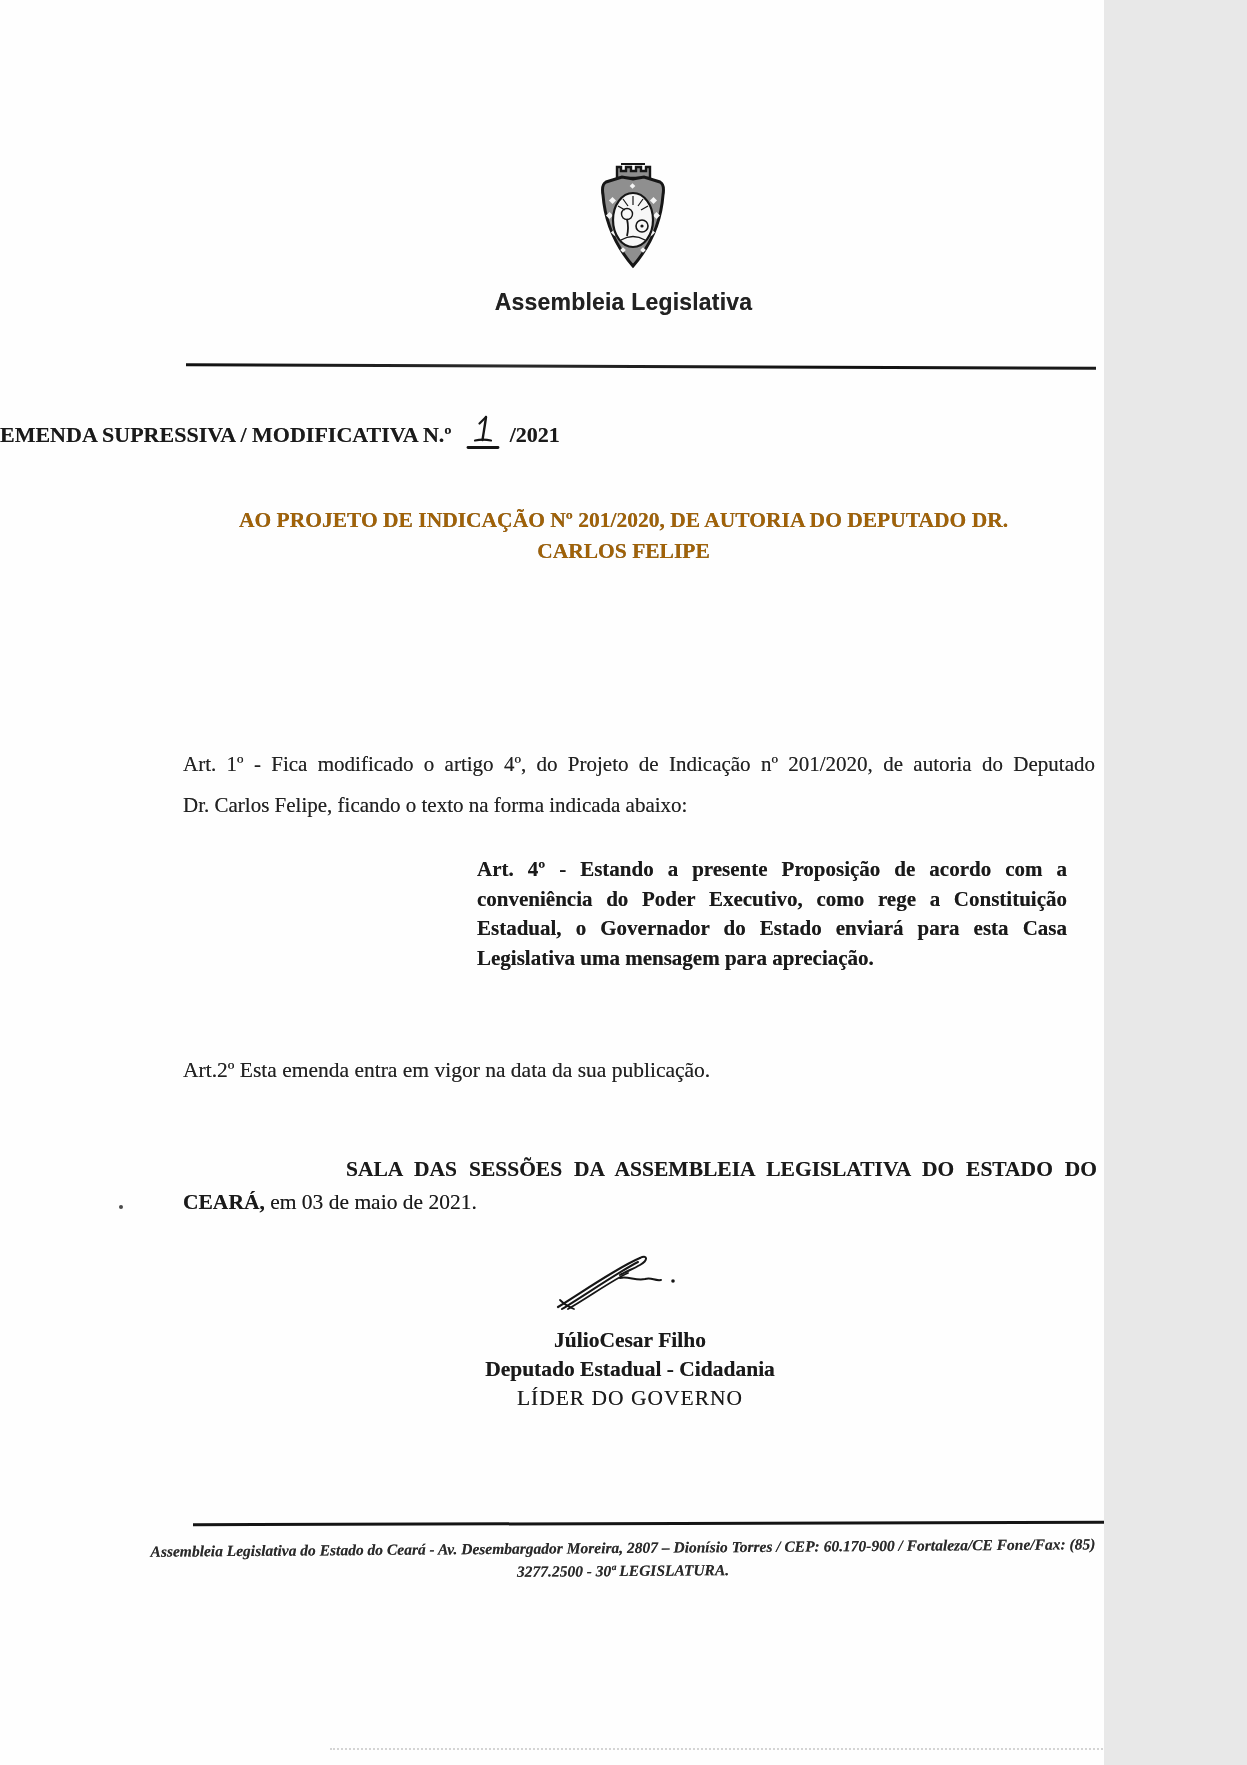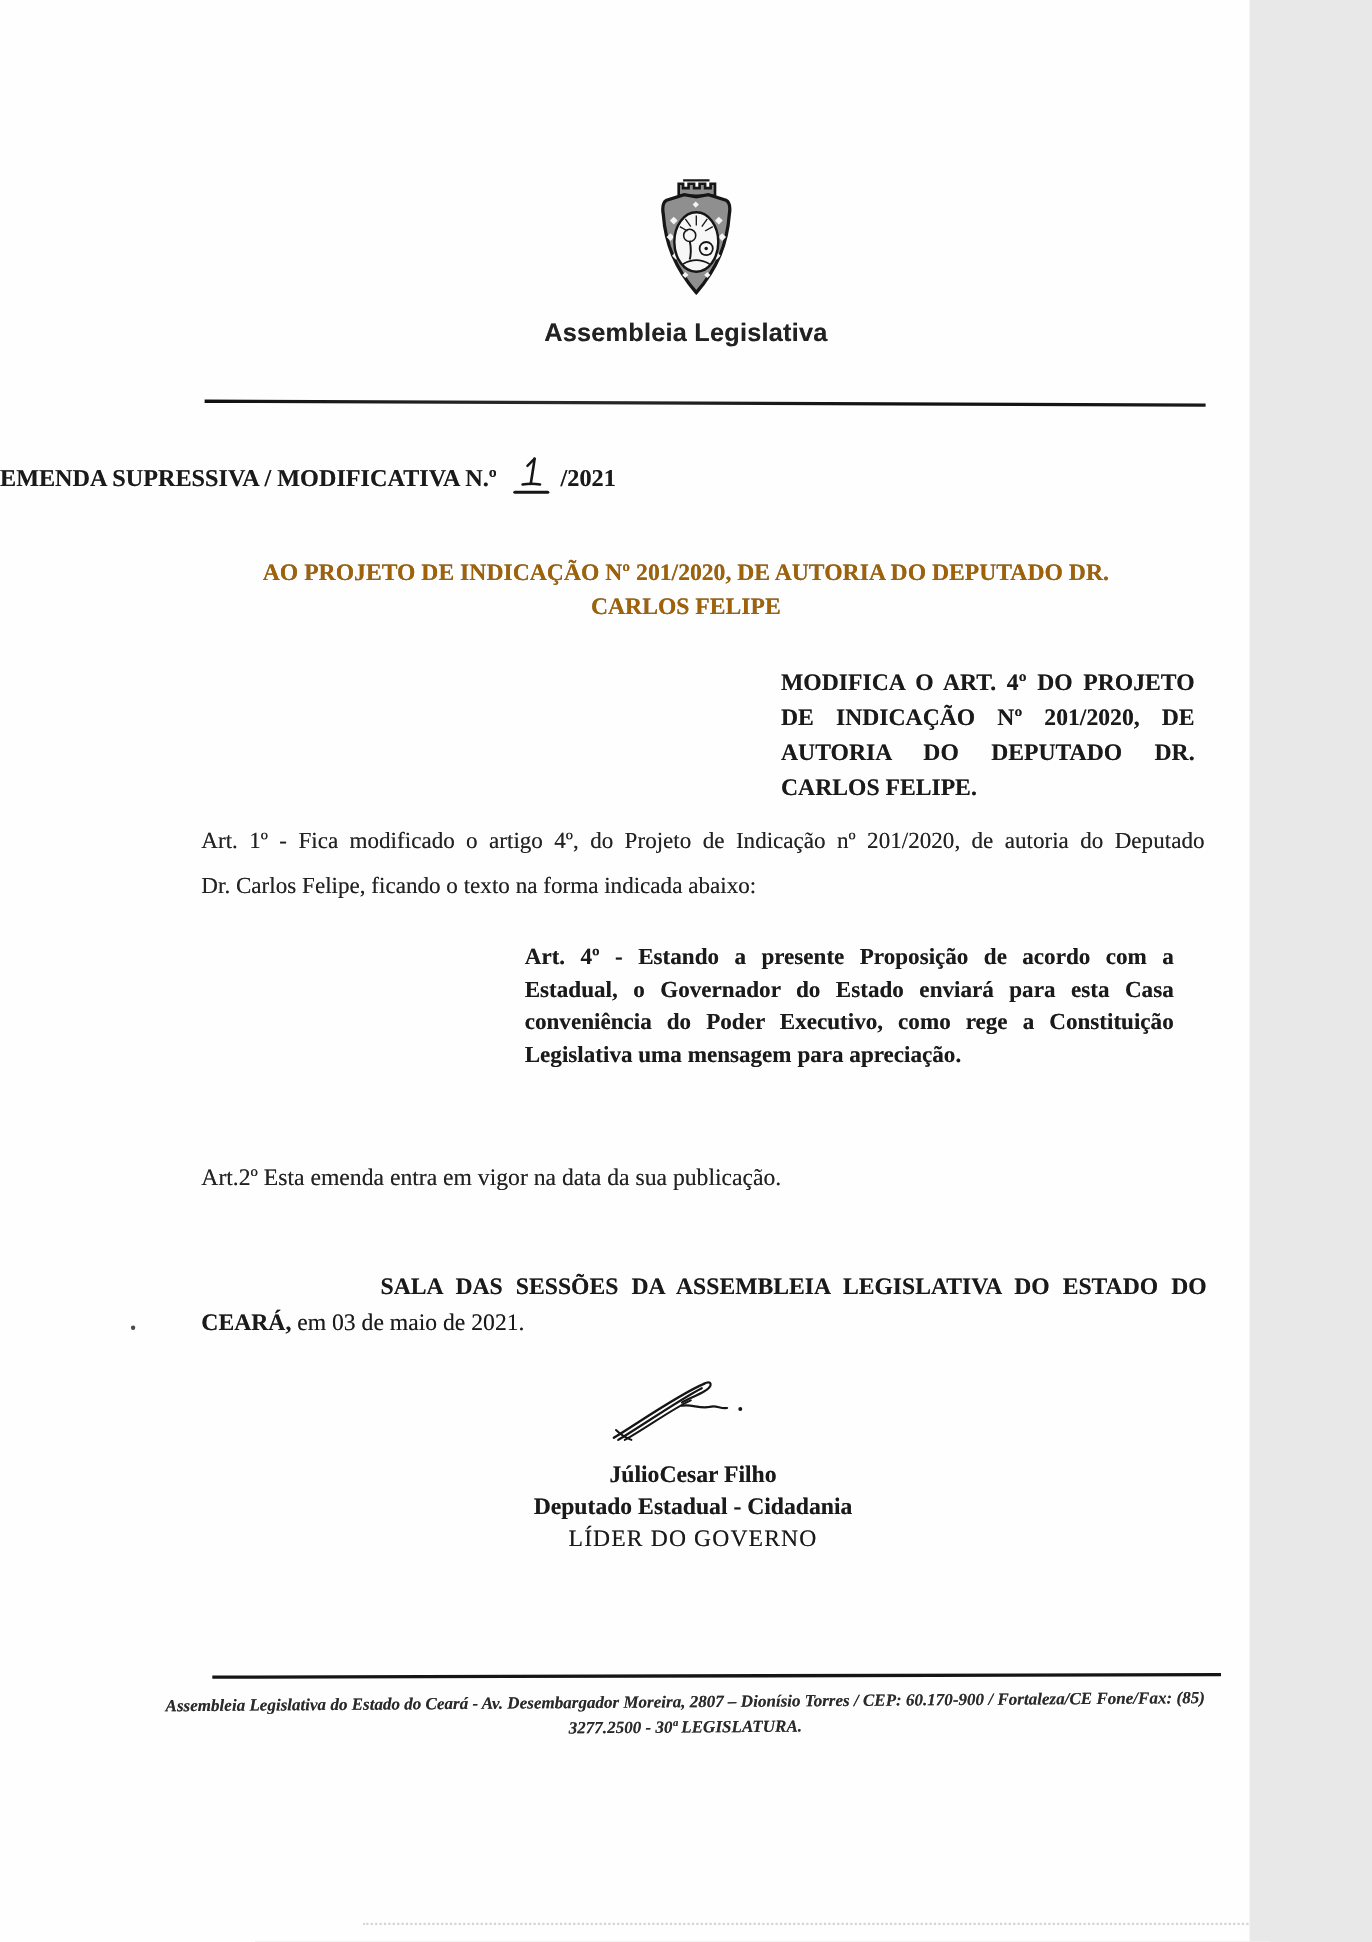--- a/index.html
+++ b/index.html
@@ -4,21 +4,20 @@
 <style>
   html,body{margin:0;padding:0;background:#e8e8e8;}
   .page{
     position:relative;
     width:1104px;height:1765px;
     background:#fefefe;
     font-family:"Liberation Serif", serif;
     color:#1c1c1c;
     overflow:hidden;
     text-shadow:0 0 .5px rgba(20,20,20,.55);
-    padding-left:32px;
   }
   
   .crest{position:absolute;left:592px;top:158px;width:82px;height:118px;}
   .orgname{
     position:absolute;left:0;top:288px;width:1247px;
     text-align:center;
     font-family:"Liberation Sans", sans-serif;
     font-weight:bold;font-size:23px;line-height:28px;
     letter-spacing:.2px;color:#222;
   }
@@ -151,36 +150,30 @@
         </g>
       </svg>
     </span><span>/2021</span>
   </div>
 
   <div class="addressee">
     <div>AO PROJETO DE INDICAÇÃO Nº 201/2020, DE AUTORIA DO DEPUTADO DR.</div>
     <div>CARLOS FELIPE</div>
   </div>
 
-  <div class="epigraph">
-    <div class="jline">MODIFICA O ART. 4º DO PROJETO</div>
-    <div class="jline">DE INDICAÇÃO Nº 201/2020, DE</div>
-    <div class="jline">AUTORIA DO DEPUTADO DR.</div>
-    <div class="lline">CARLOS FELIPE.</div>
-  </div>
 
   <div class="art1">
     <div class="jline">Art. 1º - Fica modificado o artigo 4º, do Projeto de Indicação nº 201/2020, de autoria do Deputado</div>
     <div class="lline">Dr. Carlos Felipe, ficando o texto na forma indicada abaixo:</div>
   </div>
 
   <div class="art4">
     <div class="jline">Art. 4º - Estando a presente Proposição de acordo com a</div>
+    <div class="jline">conveniência do Poder Executivo, como rege a Constituição</div>
     <div class="jline">Estadual, o Governador do Estado enviará para esta Casa</div>
-    <div class="jline">conveniência do Poder Executivo, como rege a Constituição</div>
     <div class="lline">Legislativa uma mensagem para apreciação.</div>
   </div>
 
   <div class="art2">Art.2º Esta emenda entra em vigor na data da sua publicação.</div>
 
   <div class="speck"></div>
 
   <div class="session">
     <div class="l1">SALA DAS SESSÕES DA ASSEMBLEIA LEGISLATIVA DO ESTADO DO</div>
     <div><span class="b">CEARÁ,</span><span> em 03 de maio de 2021.</span></div>

